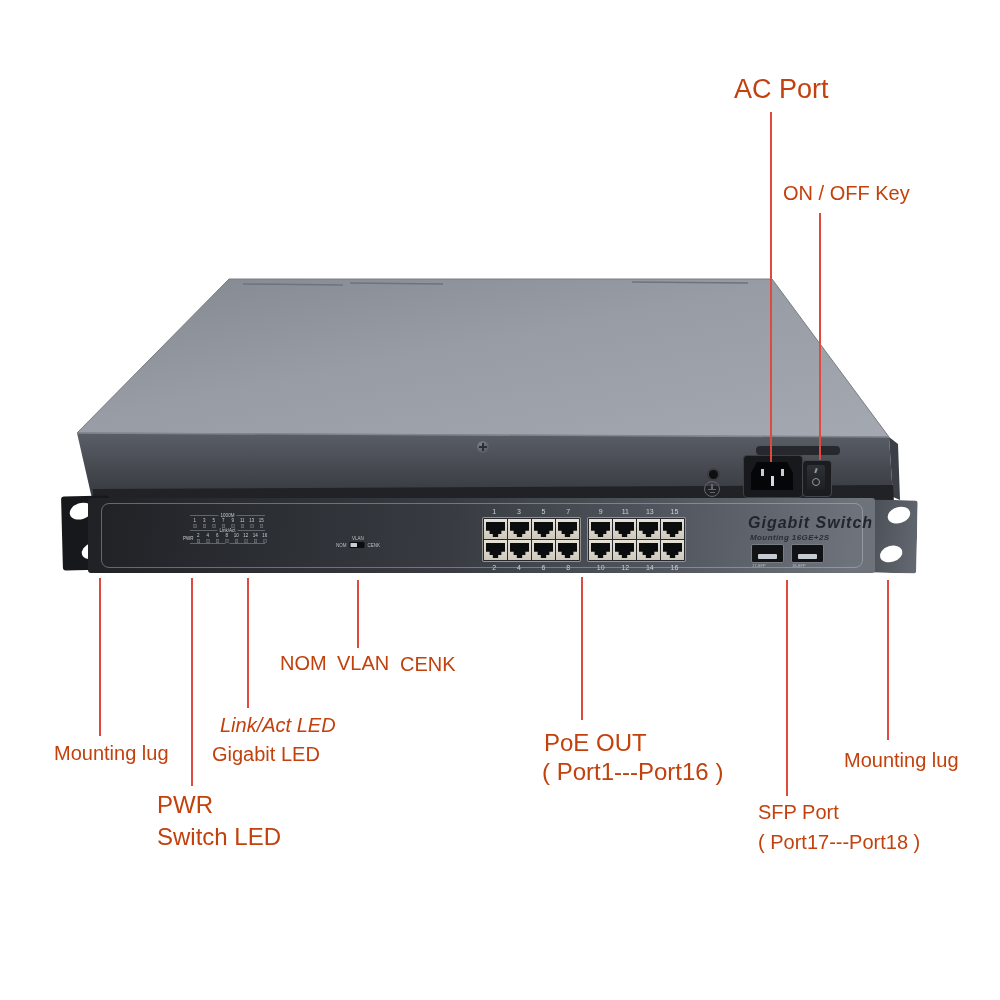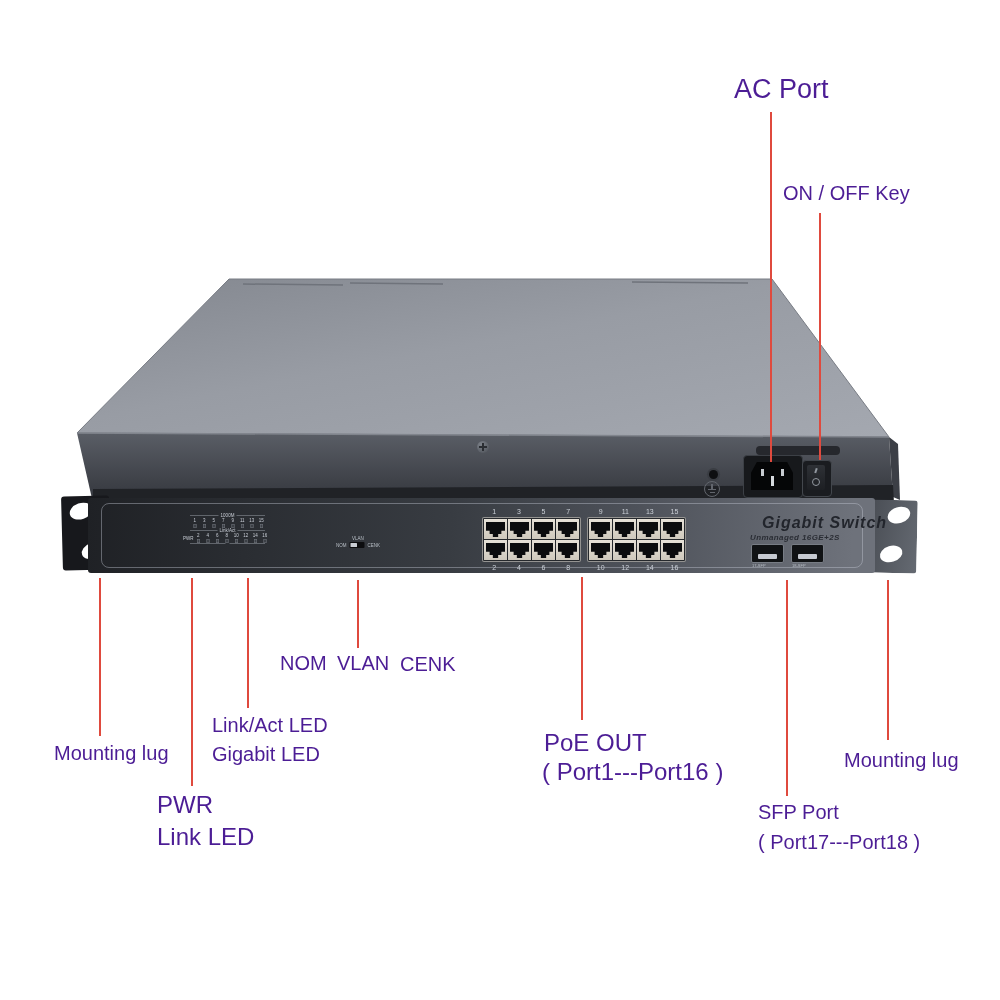--- a/index.html
+++ b/index.html
@@ -65,30 +65,30 @@
   .num-row{display:flex;color:#ccd1d8;font-size:7px;line-height:9px;}
   .num-row span{width:24.6px;text-align:center;}
   .num-row .sp{width:8px;}
   .jack-strip{display:flex;gap:6px;margin:1px 0;}
   .pgroup{display:grid;grid-template-columns:repeat(4,23px);grid-template-rows:repeat(2,20px);gap:1px;padding:1px;background:#26292d;border:1px solid rgba(238,235,228,.55);border-radius:2px;}
   .rj45{position:relative;background:linear-gradient(#e6e1d7,#cfc9bd);}
   .rj45 i{position:absolute;left:2px;right:2px;top:3px;bottom:2px;background:#0b0c0e;
       clip-path:polygon(0 0,100% 0,100% 58%,81% 58%,81% 80%,64% 80%,64% 100%,36% 100%,36% 80%,19% 80%,19% 58%,0 58%);}
 
   
-  .brand-title{position:absolute;left:660px;top:16px;width:130px;font-size:16px;font-weight:bold;font-style:italic;letter-spacing:1px;color:#22252c;white-space:nowrap;margin-left:14px;}
+  .brand-title{position:absolute;left:660px;top:16px;width:130px;font-size:16px;font-weight:bold;font-style:italic;letter-spacing:1px;color:#22252c;white-space:nowrap;}
   .brand-sub{position:absolute;left:662px;top:35px;font-size:8px;font-weight:bold;font-style:italic;letter-spacing:.4px;color:#2a2d34;white-space:nowrap;}
   .sfp-row{position:absolute;left:663px;top:46px;display:flex;gap:7px;}
   .sfp-cage{width:31px;height:17px;background:#101214;border:1px solid #787d85;border-radius:2px;position:relative;}
   .sfp-cage b{position:absolute;left:6px;top:9px;width:19px;height:5px;background:#c6cad1;border-radius:1px;}
   .sfp-cage .lab{position:absolute;left:0;top:18px;width:200%;font-size:8px;color:#b9bfc7;transform:scale(.5);transform-origin:top left;text-align:left;}
 
   
   .ann-line{position:absolute;width:2px;background:#df4a3e;z-index:5;}
-  .ann{position:absolute;z-index:6;white-space:nowrap;font-size:20px;color:#4c1d95;}
+  .ann{position:absolute;z-index:6;white-space:nowrap;font-size:20px;color:#c2410c;}
   .ann.big{font-size:27px;}
   .ann.md{font-size:24px;}
 </style>
 </head>
 <body>
 
 <div class="stage">
 
   <svg class="chassis" width="1000" height="1000" viewBox="0 0 1000 1000">
     <defs>
@@ -264,21 +264,21 @@
           <span>8</span>
           <span class="sp"></span>
           <span>10</span>
           <span>12</span>
           <span>14</span>
           <span>16</span>
         </div>
       </div>
 
     <div class="brand-title">Gigabit Switch</div>
-    <div class="brand-sub">Unmanaged 16GE+2S</div>
+    <div class="brand-sub">Mounting 16GE+2S</div>
     <div class="sfp-row" id="sfp-row">
         <div class="sfp-cage">
           <b></b>
           <div class="lab">17-SFP</div>
         </div>
         <div class="sfp-cage">
           <b></b>
           <div class="lab">18-SFP</div>
         </div>
       </div>
@@ -291,22 +291,22 @@
   <div class="ann-line" style="left:247px;top:578px;height:130px;"></div>
   <div class="ann-line" style="left:357px;top:580px;height:68px;"></div>
   <div class="ann-line" style="left:581px;top:577px;height:143px;"></div>
   <div class="ann-line" style="left:786px;top:580px;height:216px;"></div>
   <div class="ann-line" style="left:887px;top:580px;height:160px;"></div>
 
   <div class="ann big" style="left:734px;top:74px;">AC Port</div>
   <div class="ann" style="left:783px;top:182px;">ON / OFF Key</div>
   <div class="ann" style="left:54px;top:742px;">Mounting lug</div>
   <div class="ann md" style="left:157px;top:791px;">PWR</div>
-  <div class="ann md" style="left:157px;top:823px;">Link LED</div>
-  <div class="ann" style="left:212px;top:714px;">Link/Act LED</div>
+  <div class="ann md" style="left:157px;top:823px;">Switch LED</div>
+  <div class="ann" style="left:220px;top:714px;font-style:italic;">Link/Act LED</div>
   <div class="ann" style="left:212px;top:743px;text-align:right;">Gigabit LED</div>
   <div class="ann" style="left:280px;top:652px;">NOM</div>
   <div class="ann" style="left:337px;top:652px;">VLAN</div>
   <div class="ann" style="left:400px;top:653px;">CENK</div>
   <div class="ann md" style="left:544px;top:729px;">PoE OUT</div>
   <div class="ann md" style="left:542px;top:758px;">( Port1---Port16 )</div>
   <div class="ann" style="left:758px;top:801px;">SFP Port</div>
   <div class="ann" style="left:758px;top:831px;">( Port17---Port18 )</div>
   <div class="ann" style="left:844px;top:749px;">Mounting lug</div>
 

